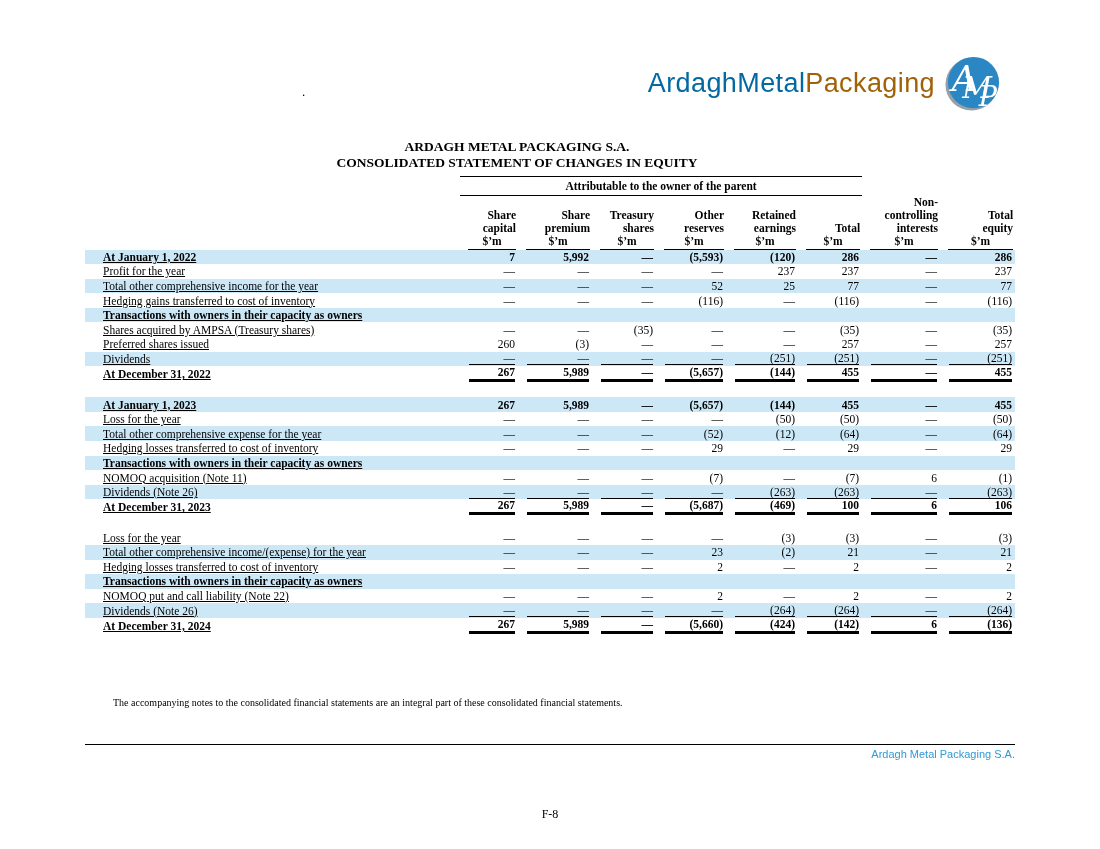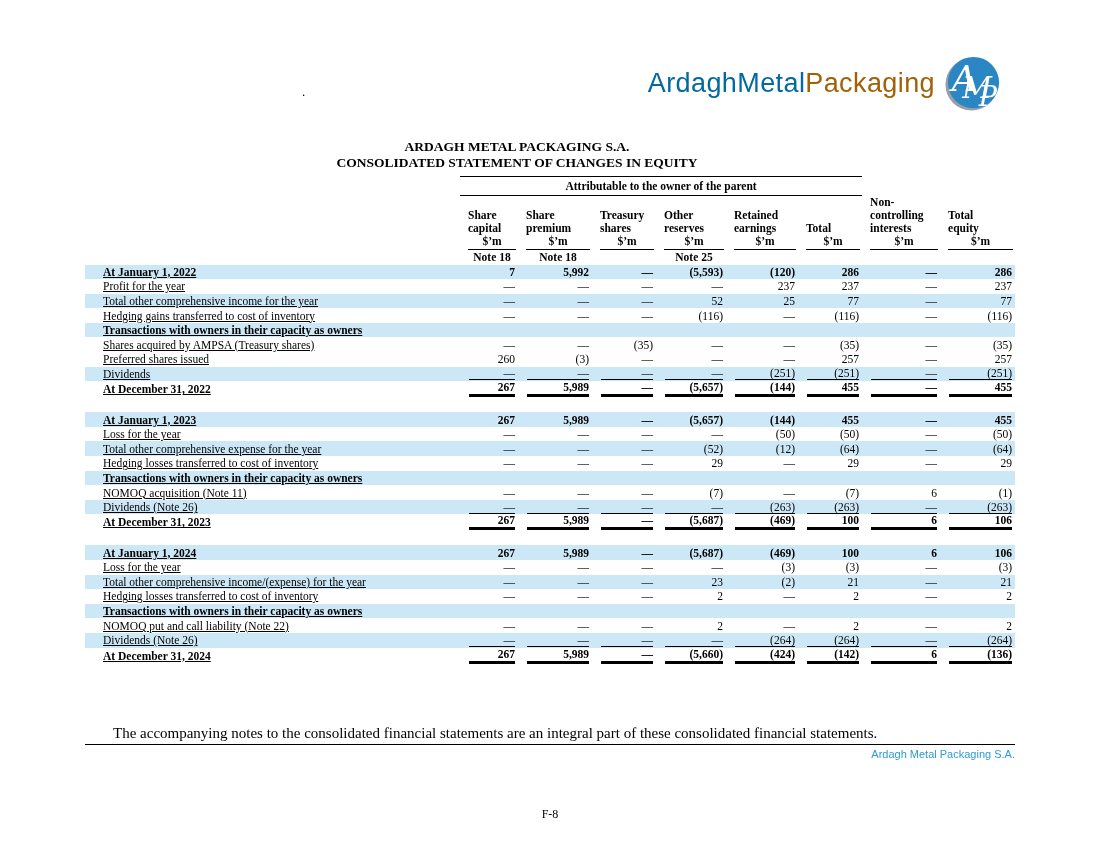--- a/index.html
+++ b/index.html
@@ -18,37 +18,37 @@
   .titles{position:absolute;top:139px;left:85px;width:864px;text-align:center;
           font-weight:bold;font-size:13.5px;line-height:15.5px;}
   
   .table-wrap{position:absolute;top:176px;left:85px;}
   table{width:930px;border-collapse:collapse;table-layout:fixed;font-size:11.5px;}
   td{padding:0;vertical-align:bottom;}
   tr.attrib-row{height:19px;}
   td.attrib{border-top:1px solid #000;border-bottom:1px solid #000;text-align:center;
             font-weight:bold;vertical-align:middle;}
   tr.colhead-row td{vertical-align:bottom;padding:0 2px 0 8px;}
-  .colname{white-space:pre-line;text-align:left;font-weight:bold;line-height:13px;}
+  .colname{white-space:pre-line;text-align:right;font-weight:bold;line-height:13px;}
   .colunit{text-align:center;font-weight:bold;line-height:13px;border-bottom:1px solid #000;padding-bottom:1px;}
   tr.note-row{height:15px;}
   tr.note-row td{text-align:center;font-weight:bold;padding:0 2px 0 8px;vertical-align:middle;line-height:13px;}
   tbody tr.body-row{height:14.6px;}
   tbody tr.body-row td{vertical-align:middle;line-height:12px;}
   td.rowlabel{text-align:left;padding-left:18px;white-space:nowrap;overflow:hidden;text-decoration:underline;}
   td.val{padding:0 3px 0 9px;}
   .cellline{text-align:right;}
   tr.band{background:#cce8f7;}
   tr.opening,tr.total,tr.subheader{font-weight:bold;}
   tr.underline .cellline{border-bottom:1px solid #000;}
   tr.total{height:17px;}
   tr.total .cellline{border-bottom:3px solid #000;padding-bottom:1px;}
   tr.spacer{height:15px;background:#fff;}
   
-  .footnote{position:absolute;top:697px;left:85px;width:930px;font-size:15px;text-indent:28px;margin-top:28px;}
+  .footnote{position:absolute;top:697px;left:85px;width:930px;font-size:10px;text-indent:28px;}
   .bottom-rule{position:absolute;top:744px;left:85px;width:930px;border-top:1px solid #000;height:0;}
   .footer-brand{position:absolute;top:748px;left:85px;width:930px;text-align:right;
                 color:#2e9bd6;font-family:"Liberation Sans",sans-serif;font-size:11px;}
   .page-number{position:absolute;top:792px;left:0;width:1100px;text-align:center;font-size:12px;margin-top:15px;}
 </style>
 </head>
 <body>
 
 <div class="logo">
   <div class="brand"><span class="b-blue">ArdaghMetal</span><span class="b-gray">Packaging</span></div>
@@ -124,31 +124,20 @@
 controlling
 interests</div>
             <div class="colunit">$’m</div>
           </td>
           <td>
             <div class="colname">Total
 equity</div>
             <div class="colunit">$’m</div>
           </td>
         </tr>
-      <tr class="note-row" id="note-row">
-        <td></td>
-      <td>Note 18</td>
-          <td>Note 18</td>
-          <td></td>
-          <td>Note 25</td>
-          <td></td>
-          <td></td>
-          <td></td>
-          <td></td>
-        </tr>
     </thead>
     <tbody id="tbody">
         <tr class="body-row opening band">
           <td class="rowlabel">At January 1, 2022</td>
           <td class="val">
             <div class="cellline">7</div>
           </td>
           <td class="val">
             <div class="cellline">5,992</div>
           </td>
@@ -601,47 +590,20 @@
           </td>
           <td class="val">
             <div class="cellline">6</div>
           </td>
           <td class="val">
             <div class="cellline">106</div>
           </td>
         </tr>
         <tr class="spacer">
           <td colspan="9"></td>
-        </tr>
-        <tr class="body-row opening band">
-          <td class="rowlabel">At January 1, 2024</td>
-          <td class="val">
-            <div class="cellline">267</div>
-          </td>
-          <td class="val">
-            <div class="cellline">5,989</div>
-          </td>
-          <td class="val">
-            <div class="cellline">—</div>
-          </td>
-          <td class="val">
-            <div class="cellline">(5,687)</div>
-          </td>
-          <td class="val">
-            <div class="cellline">(469)</div>
-          </td>
-          <td class="val">
-            <div class="cellline">100</div>
-          </td>
-          <td class="val">
-            <div class="cellline">6</div>
-          </td>
-          <td class="val">
-            <div class="cellline">106</div>
-          </td>
         </tr>
         <tr class="body-row normal">
           <td class="rowlabel">Loss for the year</td>
           <td class="val">
             <div class="cellline">—</div>
           </td>
           <td class="val">
             <div class="cellline">—</div>
           </td>
           <td class="val">

